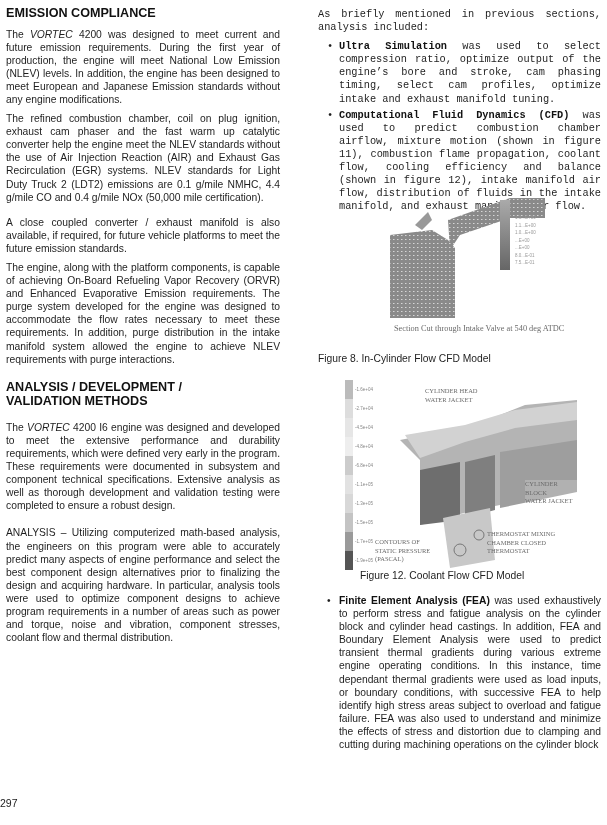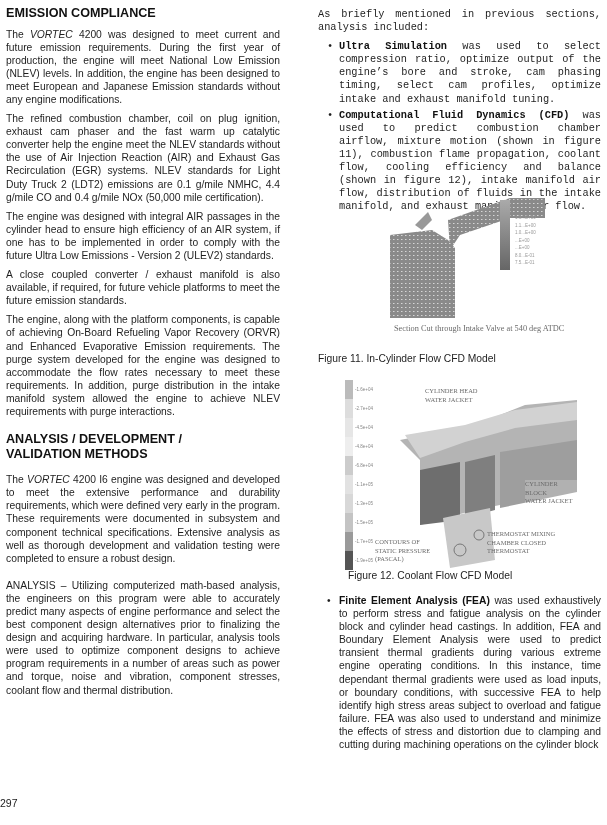--- a/index.html
+++ b/index.html
@@ -24,21 +24,20 @@
 </head>
 <body>
 
 <div class="col col-left" style="top:6px;">
   <h2>EMISSION COMPLIANCE</h2>
   <div style="height:7px"></div>
   <p><span>The </span><i class="it">VORTEC</i><span> 4200 was designed to meet current and future emission requirements. During the first year of production, the engine will meet National Low Emission (NLEV) levels. In addition, the engine has been designed to meet European and Japanese Emission standards without any engine modifications.</span></p>
   <div class="gap"></div>
   <p>The refined combustion chamber, coil on plug ignition, exhaust cam phaser and the fast warm up catalytic converter help the engine meet the NLEV standards without the use of Air Injection Reaction (AIR) and Exhaust Gas Recirculation (EGR) systems. NLEV standards for Light Duty Truck 2 (LDT2) emissions are 0.1 g/mile NMHC, 4.4 g/mile CO and 0.4 g/mile NOx (50,000 mile certification).</p>
   <div class="gap"></div>
-  <p>The engine was designed with integral AIR passages in the cylinder head to ensure high efficiency of an AIR system, if one has to be implemented in order to comply with the future Ultra Low Emissions - Version 2 (ULEV2) standards.</p>
   <div class="gap"></div>
   <p>A close coupled converter / exhaust manifold is also available, if required, for future vehicle platforms to meet the future emission standards.</p>
   <div class="gap"></div>
   <p>The engine, along with the platform components, is capable of achieving On-Board Refueling Vapor Recovery (ORVR) and Enhanced Evaporative Emission requirements. The purge system developed for the engine was designed to accommodate the flow rates necessary to meet these requirements. In addition, purge distribution in the intake manifold system allowed the engine to achieve NLEV requirements with purge interactions.</p>
   <div style="height:14px"></div>
   <h2 style="width:250px">ANALYSIS / DEVELOPMENT / VALIDATION METHODS</h2>
   <div style="height:12px"></div>
   <p><span>The </span><i class="it">VORTEC</i><span> 4200 I6 engine was designed and developed to meet the extensive performance and durability requirements, which were defined very early in the program. These requirements were documented in subsystem and component technical specifications. Extensive analysis as well as thorough development and validation testing were completed to ensure a robust design.</span></p>
   <div style="height:14px"></div>
   <p>ANALYSIS – Utilizing computerized math-based analysis, the engineers on this program were able to accurately predict many aspects of engine performance and select the best component design alternatives prior to finalizing the design and acquiring hardware. In particular, analysis tools were used to optimize component designs to achieve program requirements in a number of areas such as power and torque, noise and vibration, component stresses, coolant flow and thermal distribution.</p>
@@ -74,21 +73,21 @@
     <div>1.3...E+00</div>
     <div>1.1...E+00</div>
     <div>1.0...E+00</div>
     <div>...E+00</div>
     <div>...E+00</div>
     <div>8.0...E-01</div>
     <div>7.5...E-01</div>
   </div>
 </div>
 <div class="caption serif" style="left:370px; top:324px; font-size:8.3px;padding-left:24px;">Section Cut through Intake Valve at 540 deg ATDC</div>
-<div class="caption" style="left:318px; top:353px;">Figure 11.  In-Cylinder Flow CFD Model</div>
+<div class="caption" style="left:318px; top:353px;">Figure 8.  In-Cylinder Flow CFD Model</div>
 
 <div class="fig" style="left:345px; top:380px; width:235px; height:190px;">
   <svg width="235" height="190" viewBox="0 0 235 190">
     <g>
       <rect x="0" y="0" width="8" height="19" fill="#bbb"></rect>
       <rect x="0" y="19" width="8" height="19" fill="#ddd"></rect>
       <rect x="0" y="38" width="8" height="19" fill="#e6e6e6"></rect>
       <rect x="0" y="57" width="8" height="19" fill="#eee"></rect>
       <rect x="0" y="76" width="8" height="19" fill="#ccc"></rect>
       <rect x="0" y="95" width="8" height="19" fill="#e2e2e2"></rect>
@@ -130,21 +129,21 @@
     <div>THERMOSTAT MIXING</div>
     <div>CHAMBER CLOSED</div>
     <div>THERMOSTAT</div>
   </div>
   <div class="serif" style="position:absolute; left:30px; top:158px; font-size:6.5px; line-height:8.5px;">
     <div>CONTOURS OF</div>
     <div>STATIC PRESSURE</div>
     <div>(PASCAL)</div>
   </div>
 </div>
-<div class="caption" style="left:348px; top:570px;">Figure 12.  Coolant Flow CFD Model</div>
+<div class="caption" style="left:360px; top:570px;">Figure 12.  Coolant Flow CFD Model</div>
 
 <div class="col col-right" style="top:594px;">
   <ul class="bul">
     <li><span class="dot">•</span><b>Finite Element Analysis (FEA)</b><span> was used exhaustively to perform stress and fatigue analysis on the cylinder block and cylinder head castings. In addition, FEA and Boundary Element Analysis were used to predict transient thermal gradients during various extreme engine operating conditions. In this instance, time dependant thermal gradients were used as load inputs, or boundary conditions, with successive FEA to help identify high stress areas subject to overload and fatigue failure. FEA was also used to understand and minimize the effects of stress and distortion due to clamping and cutting during machining operations on the cylinder block</span></li>
   </ul>
 </div>
 
 <div class="pagenum">297</div>
 
 </body></html>

